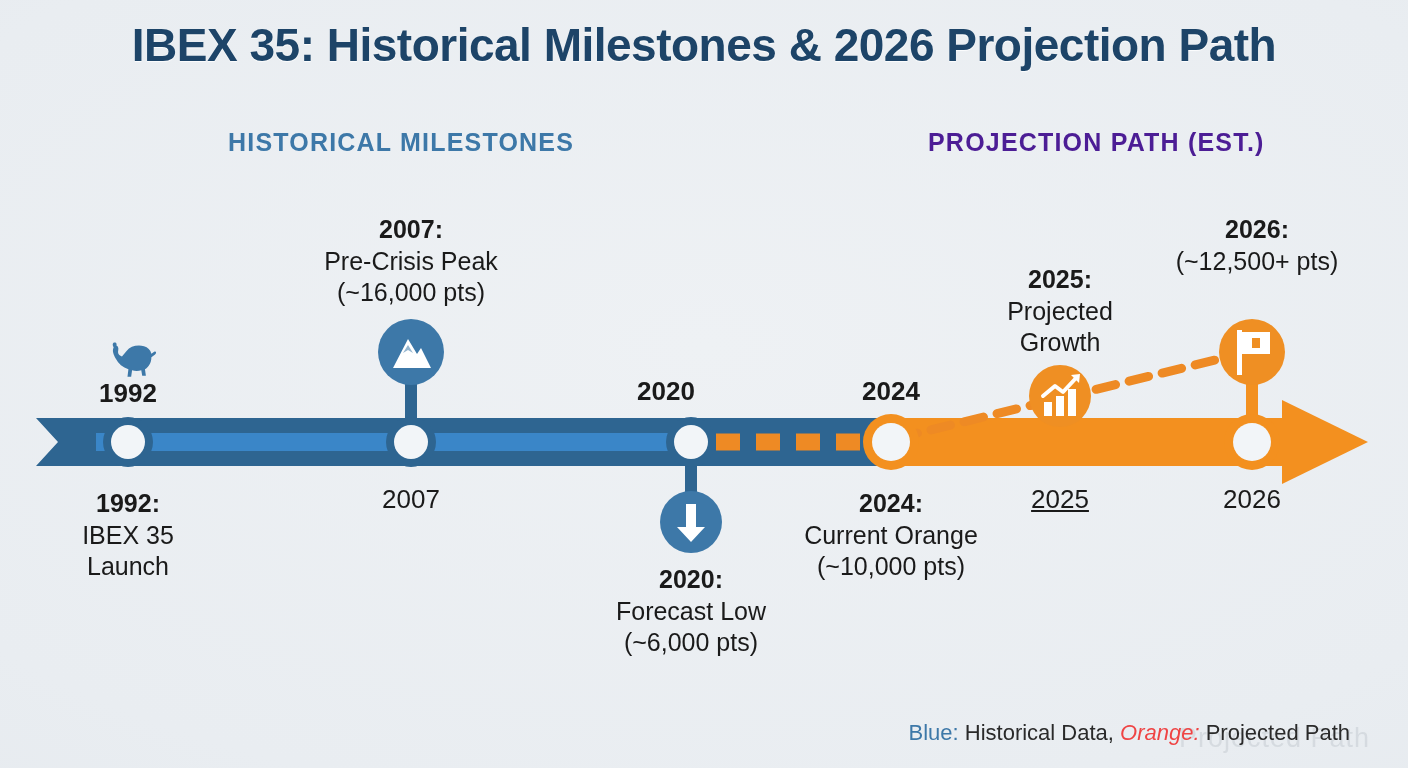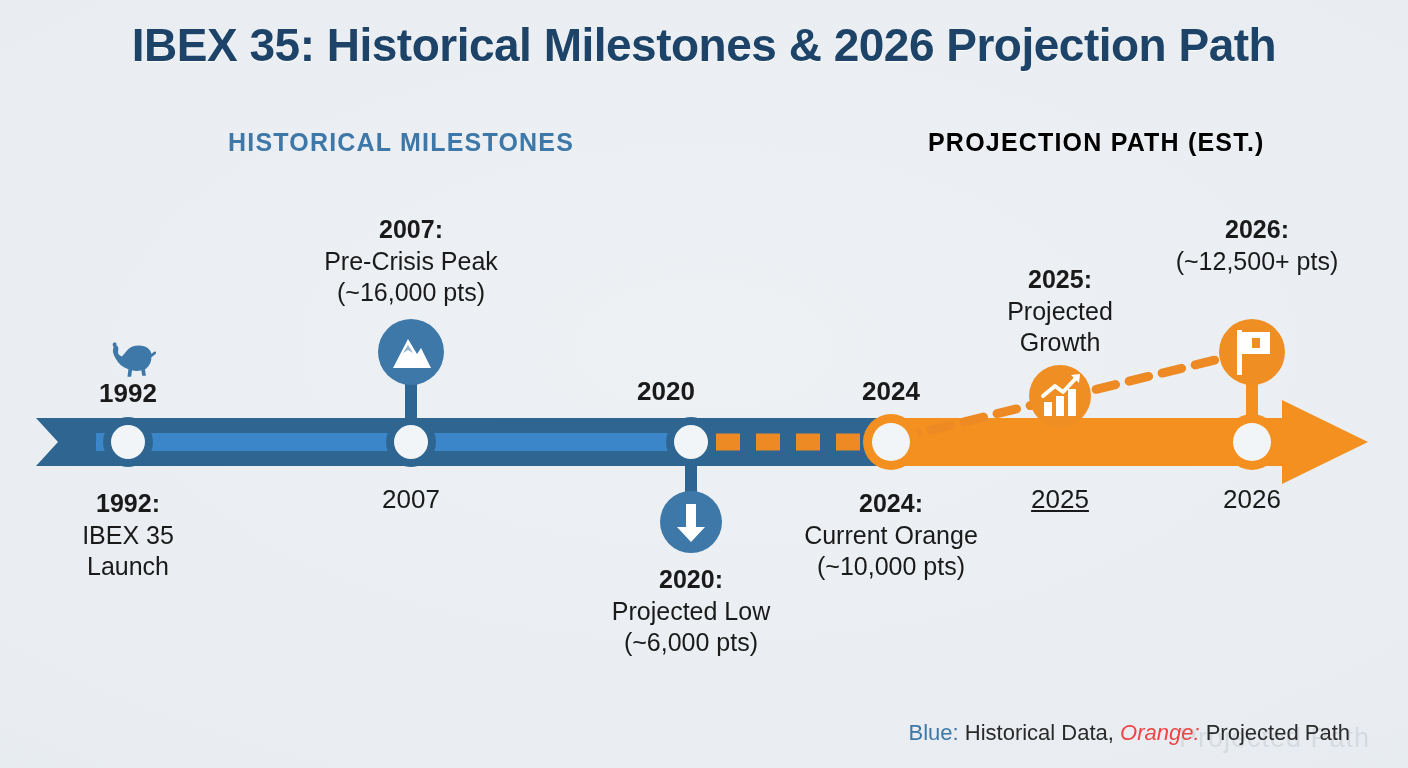--- a/index.html
+++ b/index.html
@@ -39,21 +39,21 @@
     white-space: nowrap;
   }
   .section-head.hist {
     left: 228px;
     top: 128px;
     color: #3d78a8;
   }
   .section-head.proj {
     left: 928px;
     top: 128px;
-    color: #000000;
+    color: #4c1d95;
   }
 
   
   .stage {
     position: absolute;
     left: 0;
     top: 0;
     width: 1408px;
     height: 768px;
   }
@@ -233,21 +233,21 @@
 </div>
 
 <div class="callout" style="left:291px; top:214px; width:240px;">
   <div class="hd">2007:</div>
   <div>Pre-Crisis Peak</div>
   <div>(~16,000 pts)</div>
 </div>
 
 <div class="callout" style="left:571px; top:564px; width:240px;">
   <div class="hd">2020:</div>
-  <div>Projected Low</div>
+  <div>Forecast Low</div>
   <div>(~6,000 pts)</div>
 </div>
 
 <div class="callout" style="left:771px; top:488px; width:240px;">
   <div class="hd">2024:</div>
   <div>Current Orange</div>
   <div>(~10,000 pts)</div>
 </div>
 
 <div class="callout" style="left:960px; top:264px; width:200px;">

